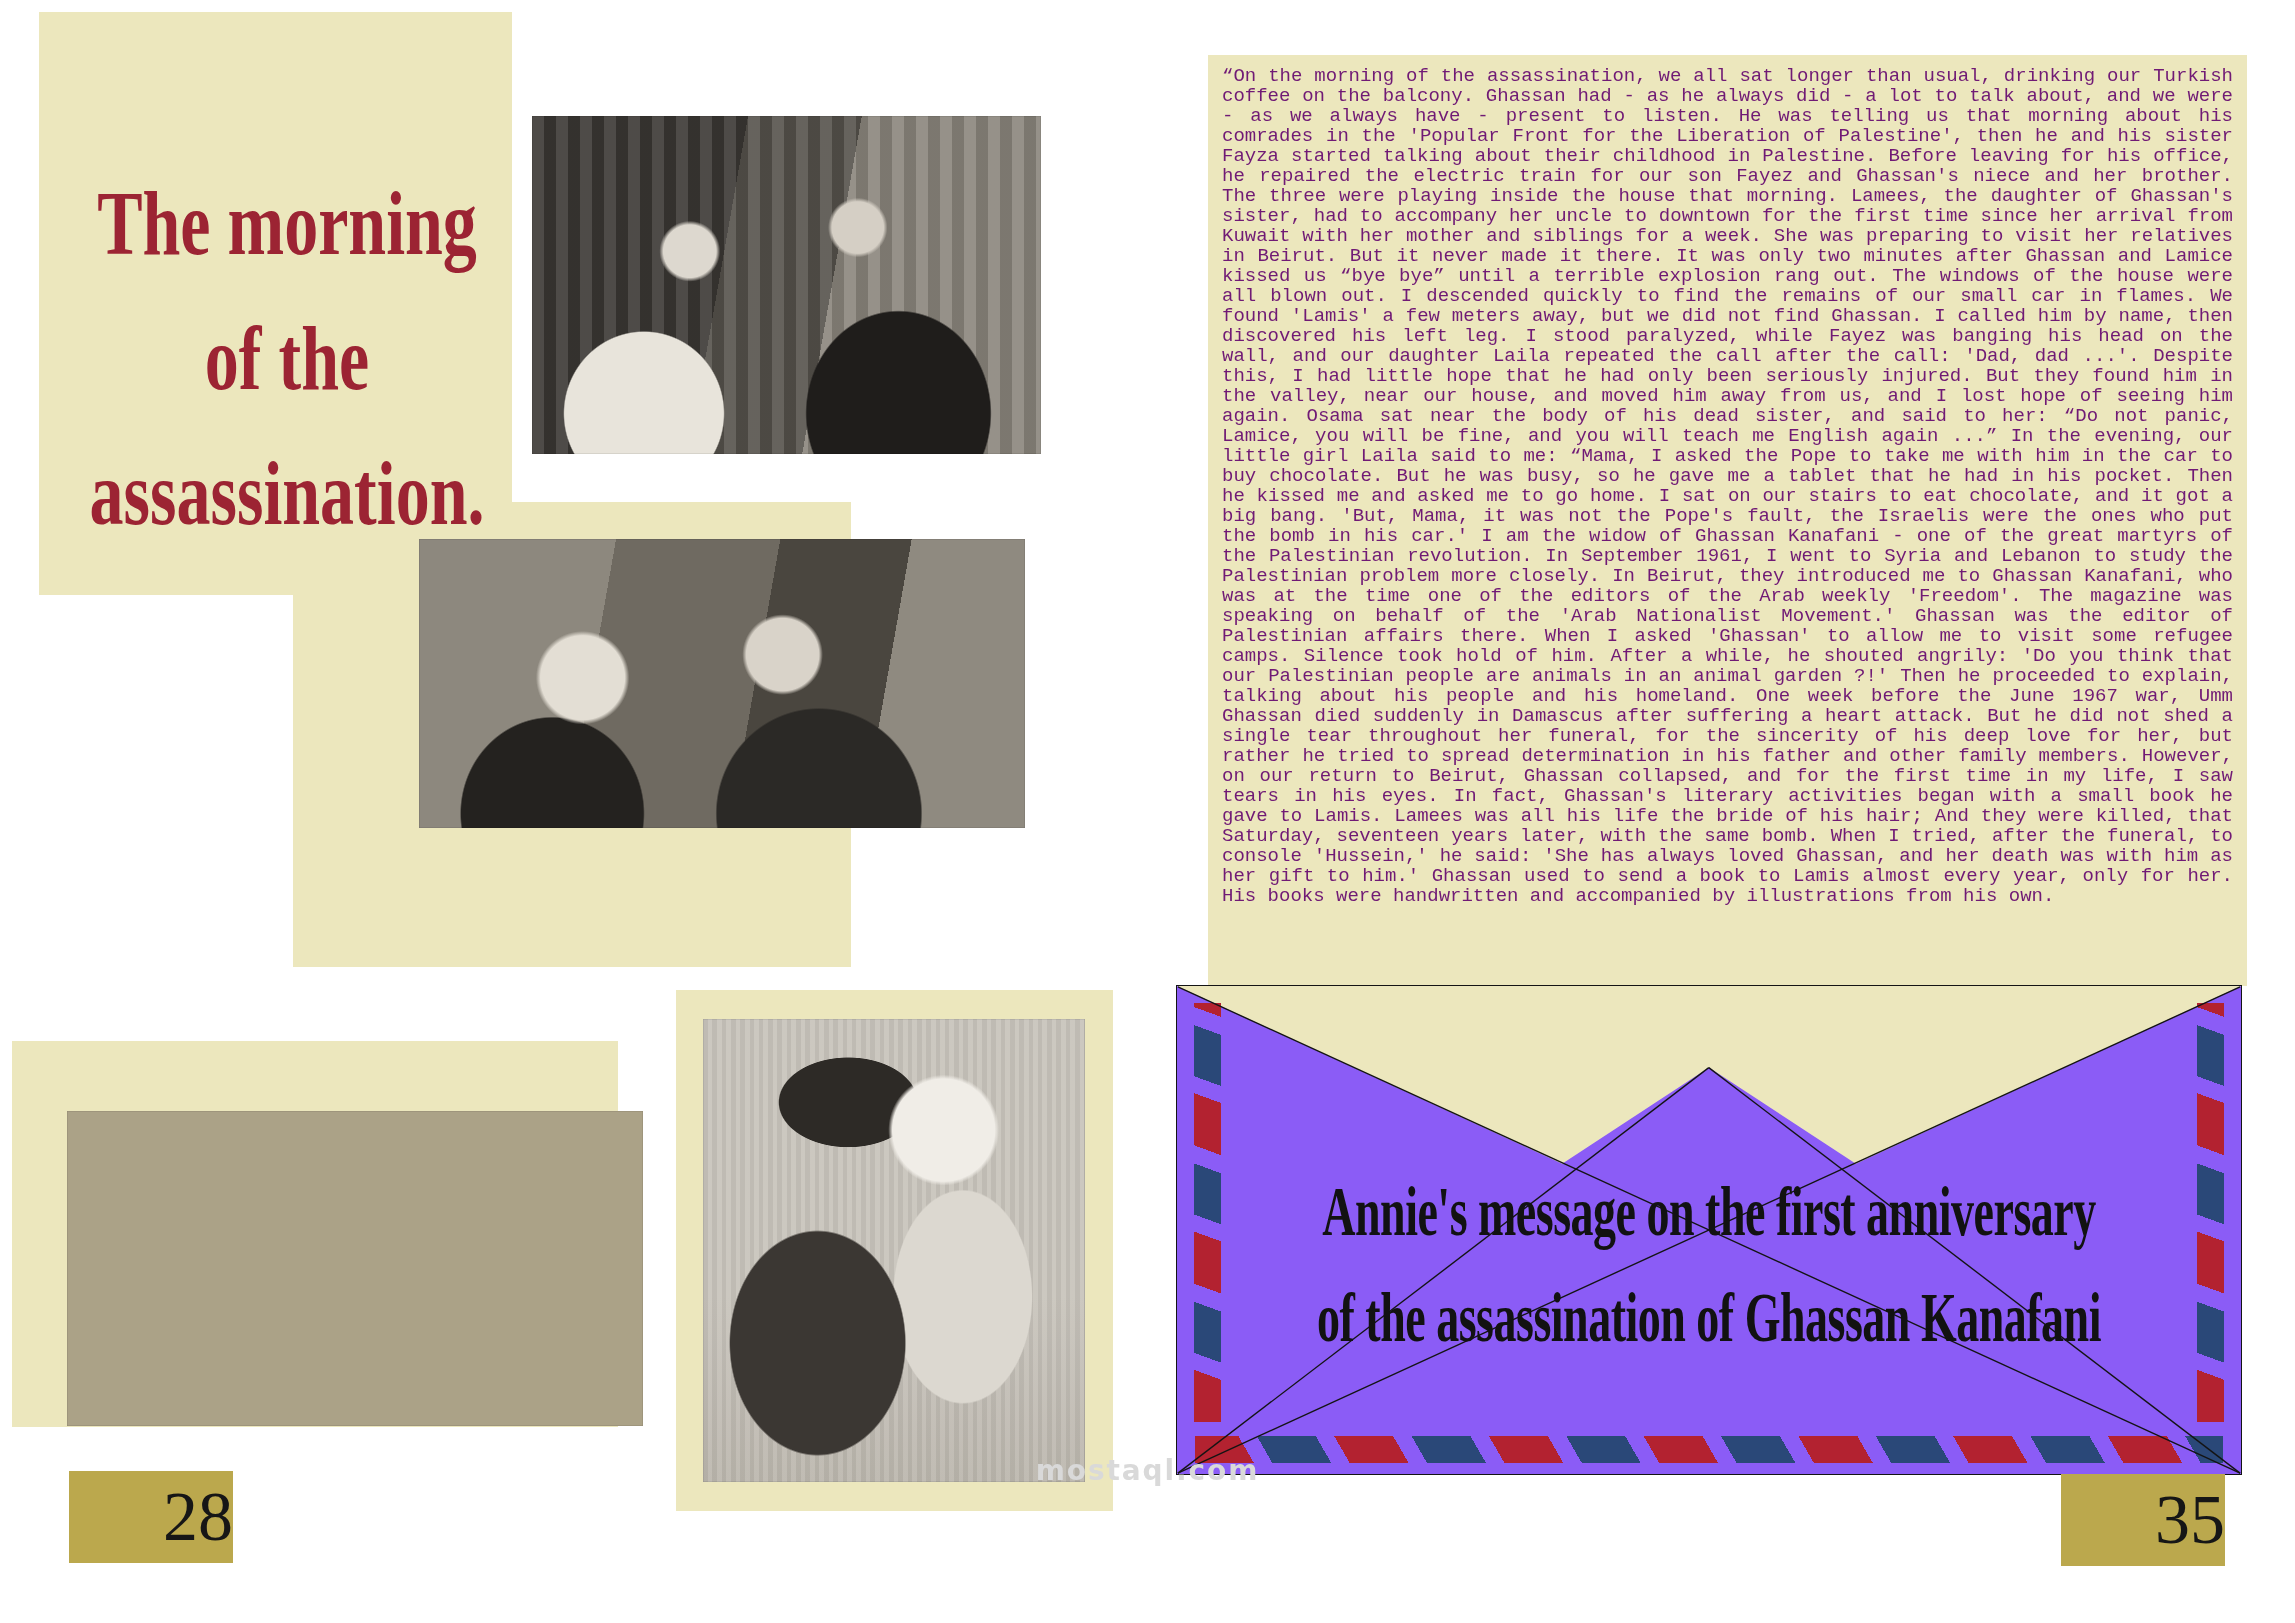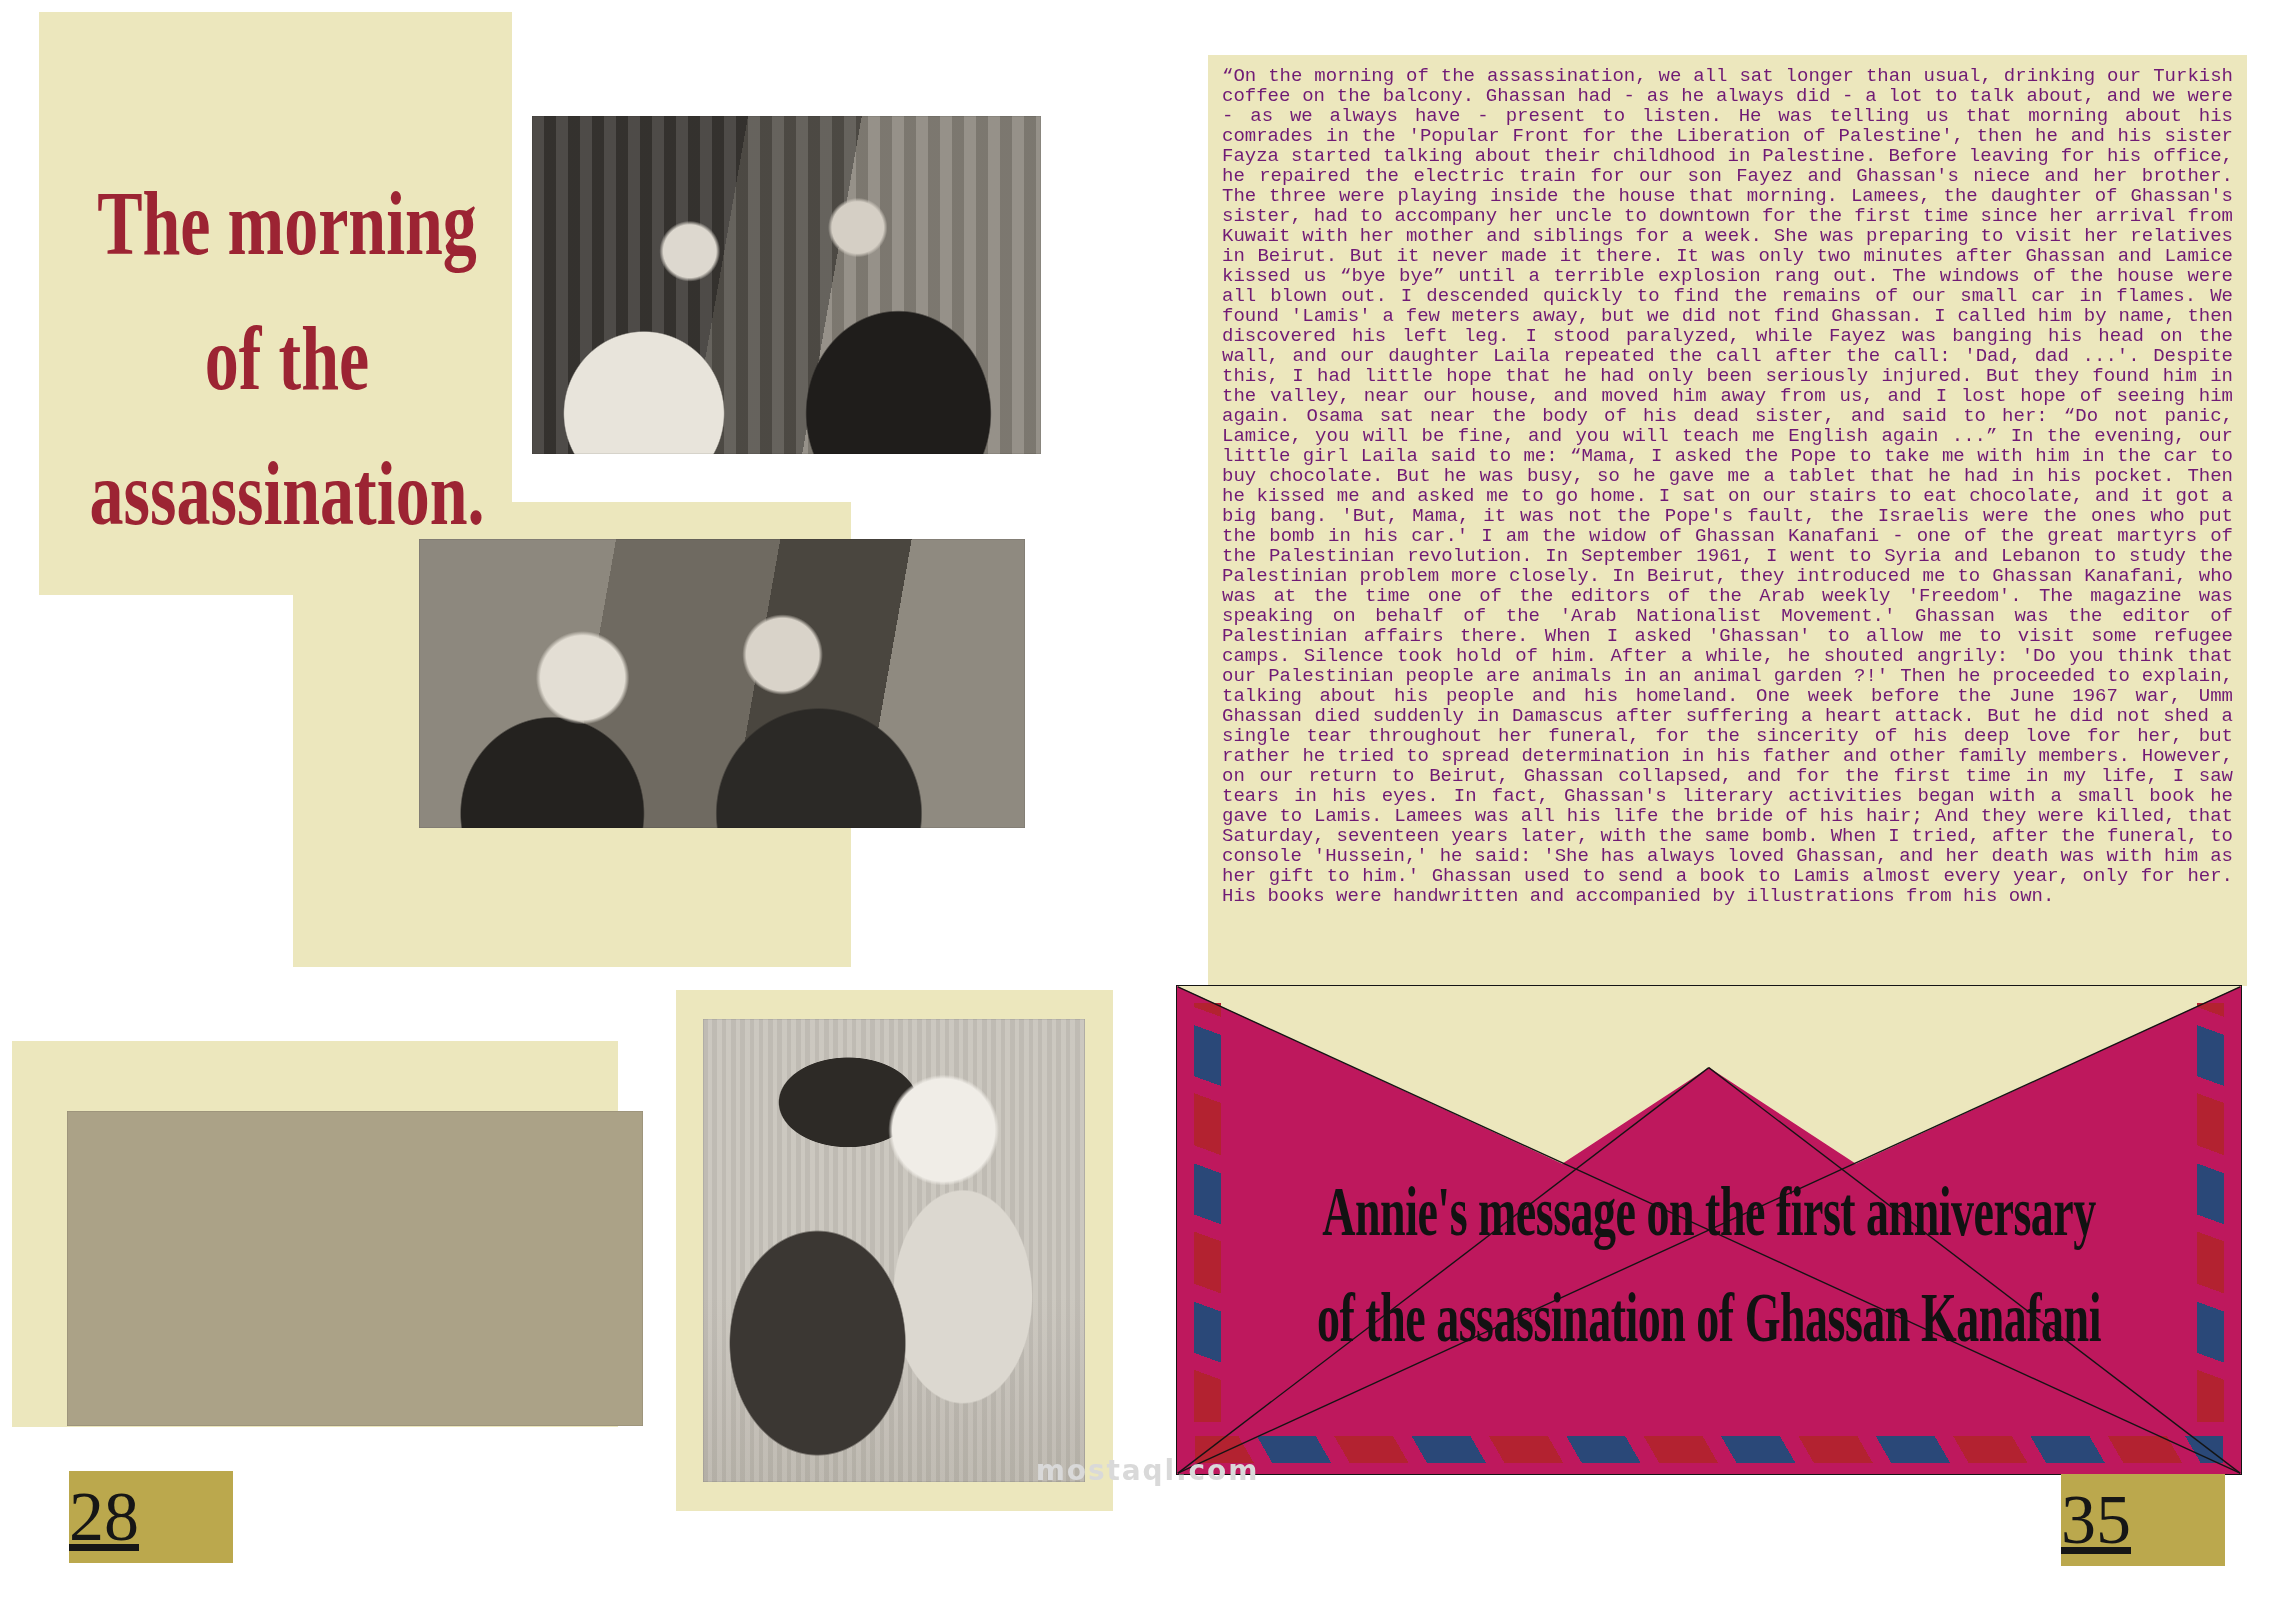--- a/index.html
+++ b/index.html
@@ -46,31 +46,31 @@
     background-color:#ab a287;background-color:#aba287;}
   #photo-4{left:703px;top:1019px;width:382px;height:463px;
     background:
       radial-gradient(circle at 63% 24%, #f0ede7 0 12%, rgba(240,237,231,0) 13%),
       radial-gradient(ellipse 30% 16% at 38% 18%, #2d2a26 0 60%, rgba(45,42,38,0) 61%),
       radial-gradient(ellipse 38% 40% at 30% 70%, #3b3733 0 60%, rgba(59,55,51,0) 61%),
       radial-gradient(ellipse 30% 38% at 68% 60%, #dcd8d0 0 60%, rgba(220,216,208,0) 61%),
       repeating-linear-gradient(90deg, rgba(0,0,0,0.05) 0 4.6px, rgba(255,255,255,0.05) 4.6px 9.3px),
       linear-gradient(180deg,#c9c5bd 0 60%,#bdb8af 100%);}
   
-  .badge{background:#BBA84D;color:#161616;text-align:left;
-    font-size:70px;line-height:92px;font-weight:normal;text-decoration:underline;}
+  .badge{background:#BBA84D;color:#161616;text-align:right;
+    font-size:70px;line-height:92px;font-weight:normal;}
   #badge-28{left:69px;top:1471px;width:164px;height:92px;}
   #badge-29{left:2061px;top:1474px;width:164px;height:92px;}
   
   #memoir-text{left:1222px;top:66px;width:1011px;height:914px;
     font-size:19px;line-height:20px;color:#701a75;text-align:justify;
     overflow:hidden;font-family:Liberation Mono, monospace;}
   
   #envelope{left:1176px;top:985px;width:1066px;height:490px;
-    background:#be185d;border:1.4px solid #141414;box-sizing:border-box;}
+    background:#8b5cf6;border:1.4px solid #141414;box-sizing:border-box;}
   #env-flap{position:absolute;left:0;top:0;width:100%;height:100%;
     background:#ECE7BD;
     clip-path:polygon(0% 0%,100% 0%,63.8% 36.4%,50% 16.7%,36.2% 36.4%);}
   .env-stripe{position:absolute;}
   #env-stripe-left,#env-stripe-right{top:16.7px;width:27px;height:419px;
     background:repeating-linear-gradient(20deg,
       #B32230 0 49px,rgba(0,0,0,0) 49px 65px,
       #2A4878 65px 113px,rgba(0,0,0,0) 113px 130px);}
   #env-stripe-left{left:16.7px;}
   #env-stripe-right{right:16.7px;}

